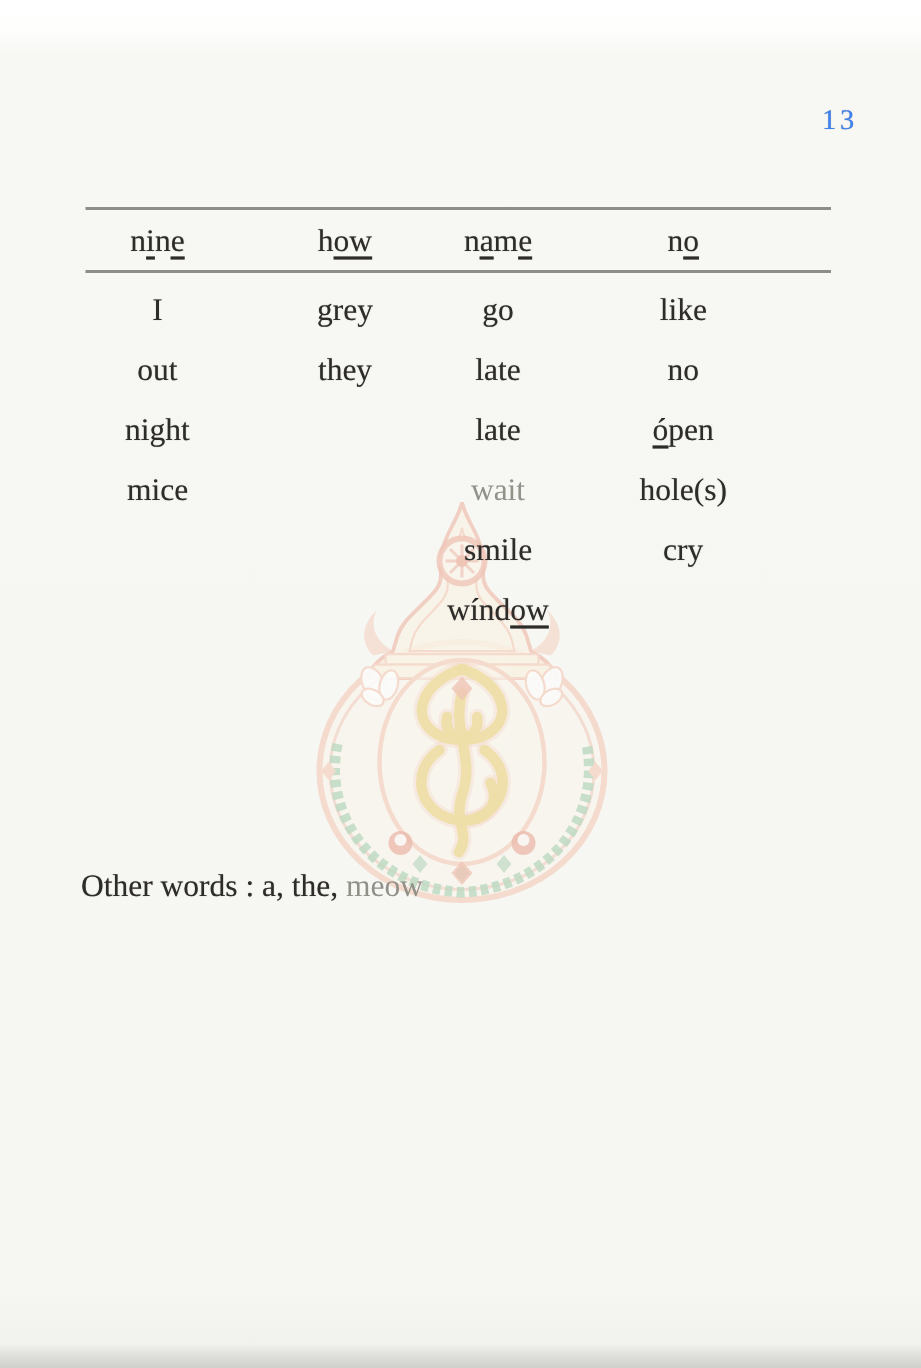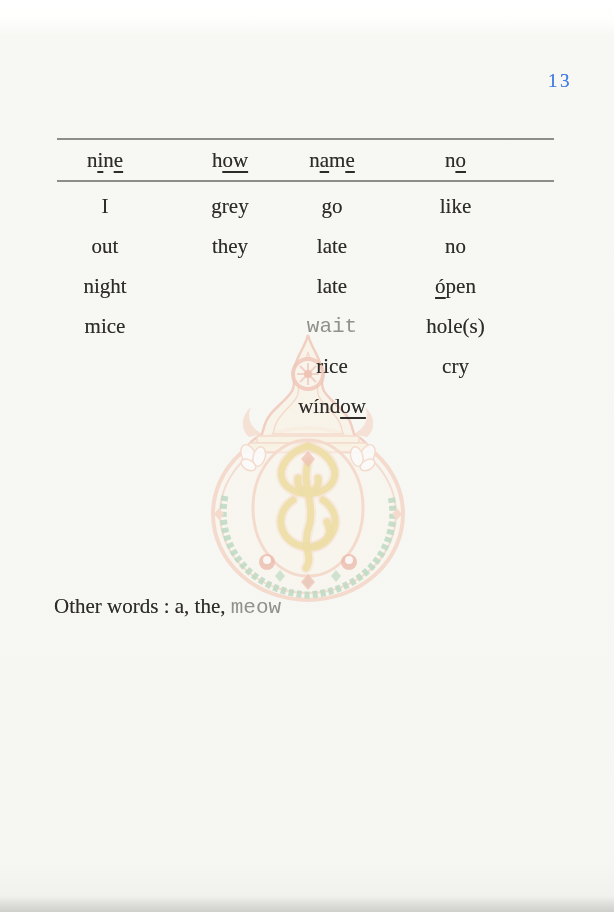--- a/index.html
+++ b/index.html
@@ -36,23 +36,23 @@
   .tbody{
     display:grid;grid-template-columns:96px 154px 50px 197px;
     grid-auto-rows:40px;padding-top:4px;
   }
   .cell{
     display:flex;justify-content:center;align-items:center;
     font-size:21px;color:var(--text);white-space:nowrap;
     text-shadow:0 0 .6px rgba(50,50,46,.5);
   }
   .u{text-decoration:underline;text-underline-offset:4px;text-decoration-thickness:1.5px;}
-  .faded{color:var(--faded);text-shadow:none;font-family:Liberation Mono, monospace;}
+  .faded{color:var(--faded);text-shadow:none;}
   .footer-line{
-    position:absolute;left:54px;top:594px;font-size:21px;color:var(--text);
+    position:absolute;left:54px;top:578px;font-size:21px;color:var(--text);
     z-index:1;white-space:nowrap;text-shadow:0 0 .6px rgba(50,50,46,.5);
   }
 </style>
 </head>
 <body>
 
 <div class="page">
 
   <div class="page-number">13</div>
 
@@ -202,21 +202,21 @@
         <div class="cell">
           <span>hole(s)</span>
         </div>
         <div class="cell">
           <span></span>
         </div>
         <div class="cell">
           <span></span>
         </div>
         <div class="cell">
-          <span>rice</span>
+          <span>smile</span>
         </div>
         <div class="cell">
           <span>cry</span>
         </div>
         <div class="cell">
           <span></span>
         </div>
         <div class="cell">
           <span></span>
         </div>

